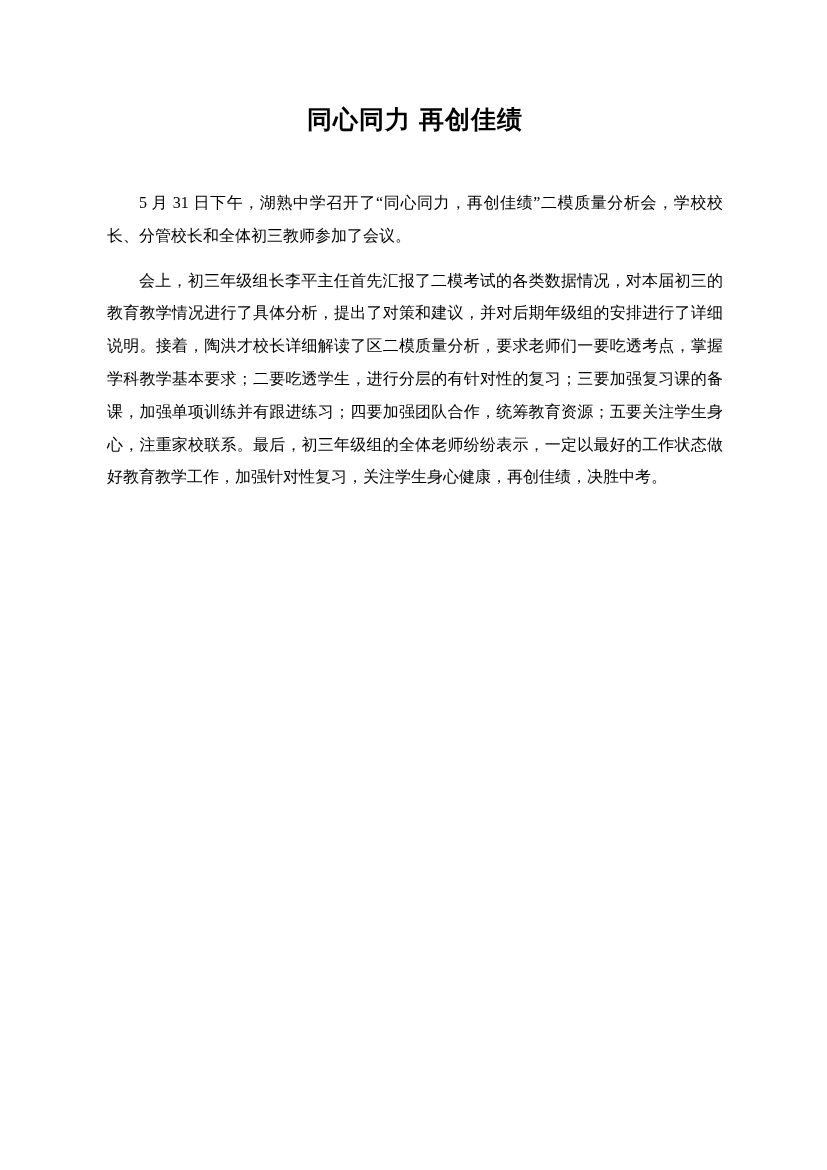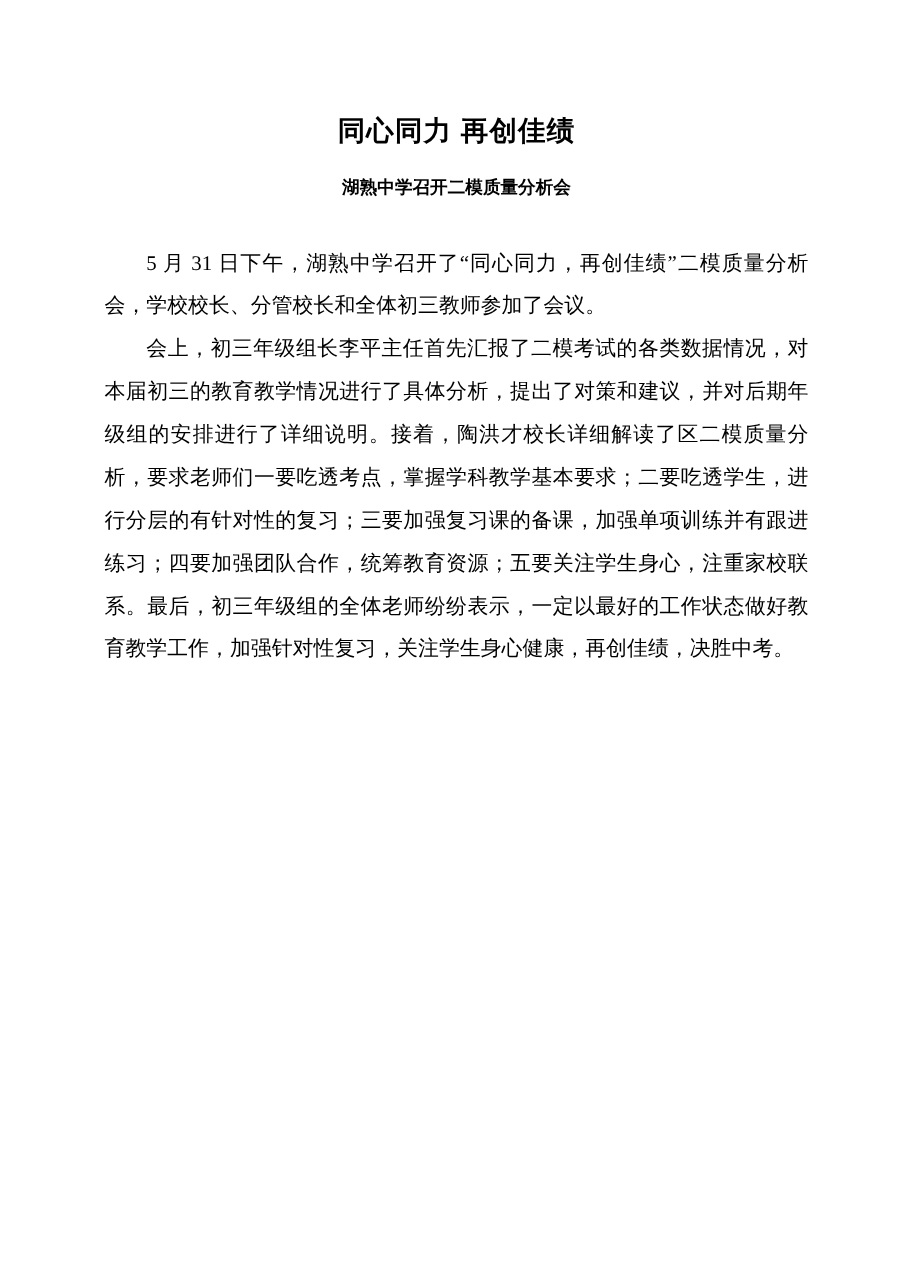--- a/index.html
+++ b/index.html
@@ -43,36 +43,35 @@
     text-align: center;
     font-family: "Liberation Sans", "DejaVu Sans", sans-serif;
     font-size: 16px;
     font-weight: bold;
     margin: 0;
     padding-top: 22px;
     line-height: 1.5;
     color: #000;
   }
   .body-text {
-    margin: 0;
+    margin: 12px;
     padding-top: 38px;
-    font-size: 19px;
+    font-size: 16px;
     line-height: 2.05;
     text-align: justify;
     text-justify: inter-ideograph;
     text-indent: 2em;
     color: #000;
   }
   .body-text.second {
     padding-top: 0;
   }
 </style>
 </head>
 <body>
 
 <div class="page">
   <div class="content">
     <h1 class="doc-title">同心同力      再创佳绩</h1>
-    <h2 class="doc-subtitle">湖熟中学召开二模质量分析会</h2>
     <p class="body-text">5 月 31 日下午，湖熟中学召开了“同心同力，再创佳绩”二模质量分析会，学校校长、分管校长和全体初三教师参加了会议。</p>
     <p class="body-text second">会上，初三年级组长李平主任首先汇报了二模考试的各类数据情况，对本届初三的教育教学情况进行了具体分析，提出了对策和建议，并对后期年级组的安排进行了详细说明。接着，陶洪才校长详细解读了区二模质量分析，要求老师们一要吃透考点，掌握学科教学基本要求；二要吃透学生，进行分层的有针对性的复习；三要加强复习课的备课，加强单项训练并有跟进练习；四要加强团队合作，统筹教育资源；五要关注学生身心，注重家校联系。最后，初三年级组的全体老师纷纷表示，一定以最好的工作状态做好教育教学工作，加强针对性复习，关注学生身心健康，再创佳绩，决胜中考。</p>
   </div>
 </div>
 
 </body></html>

